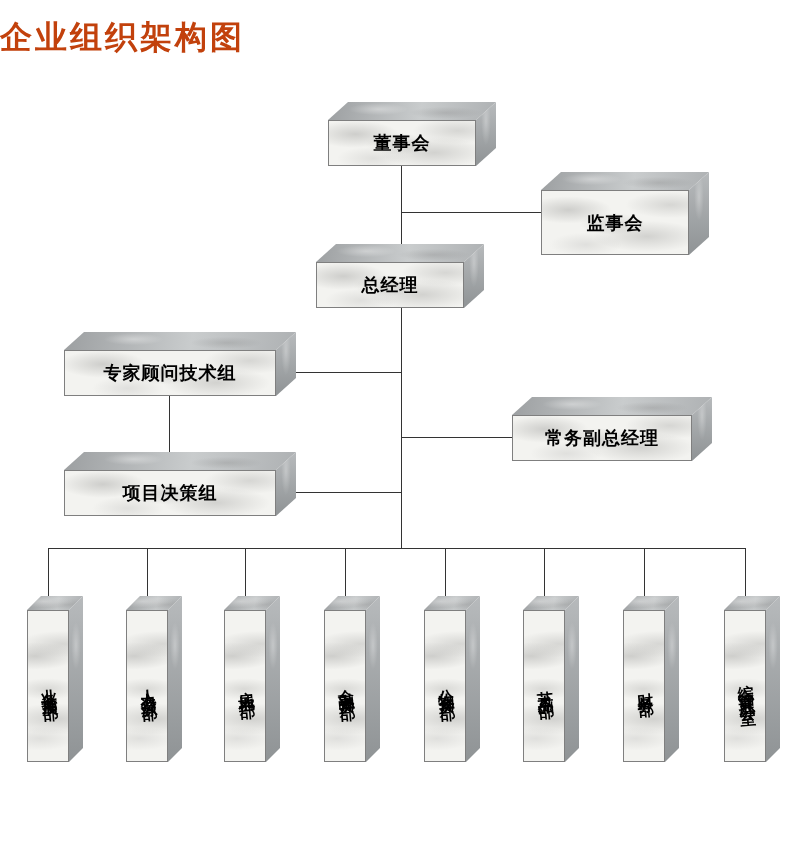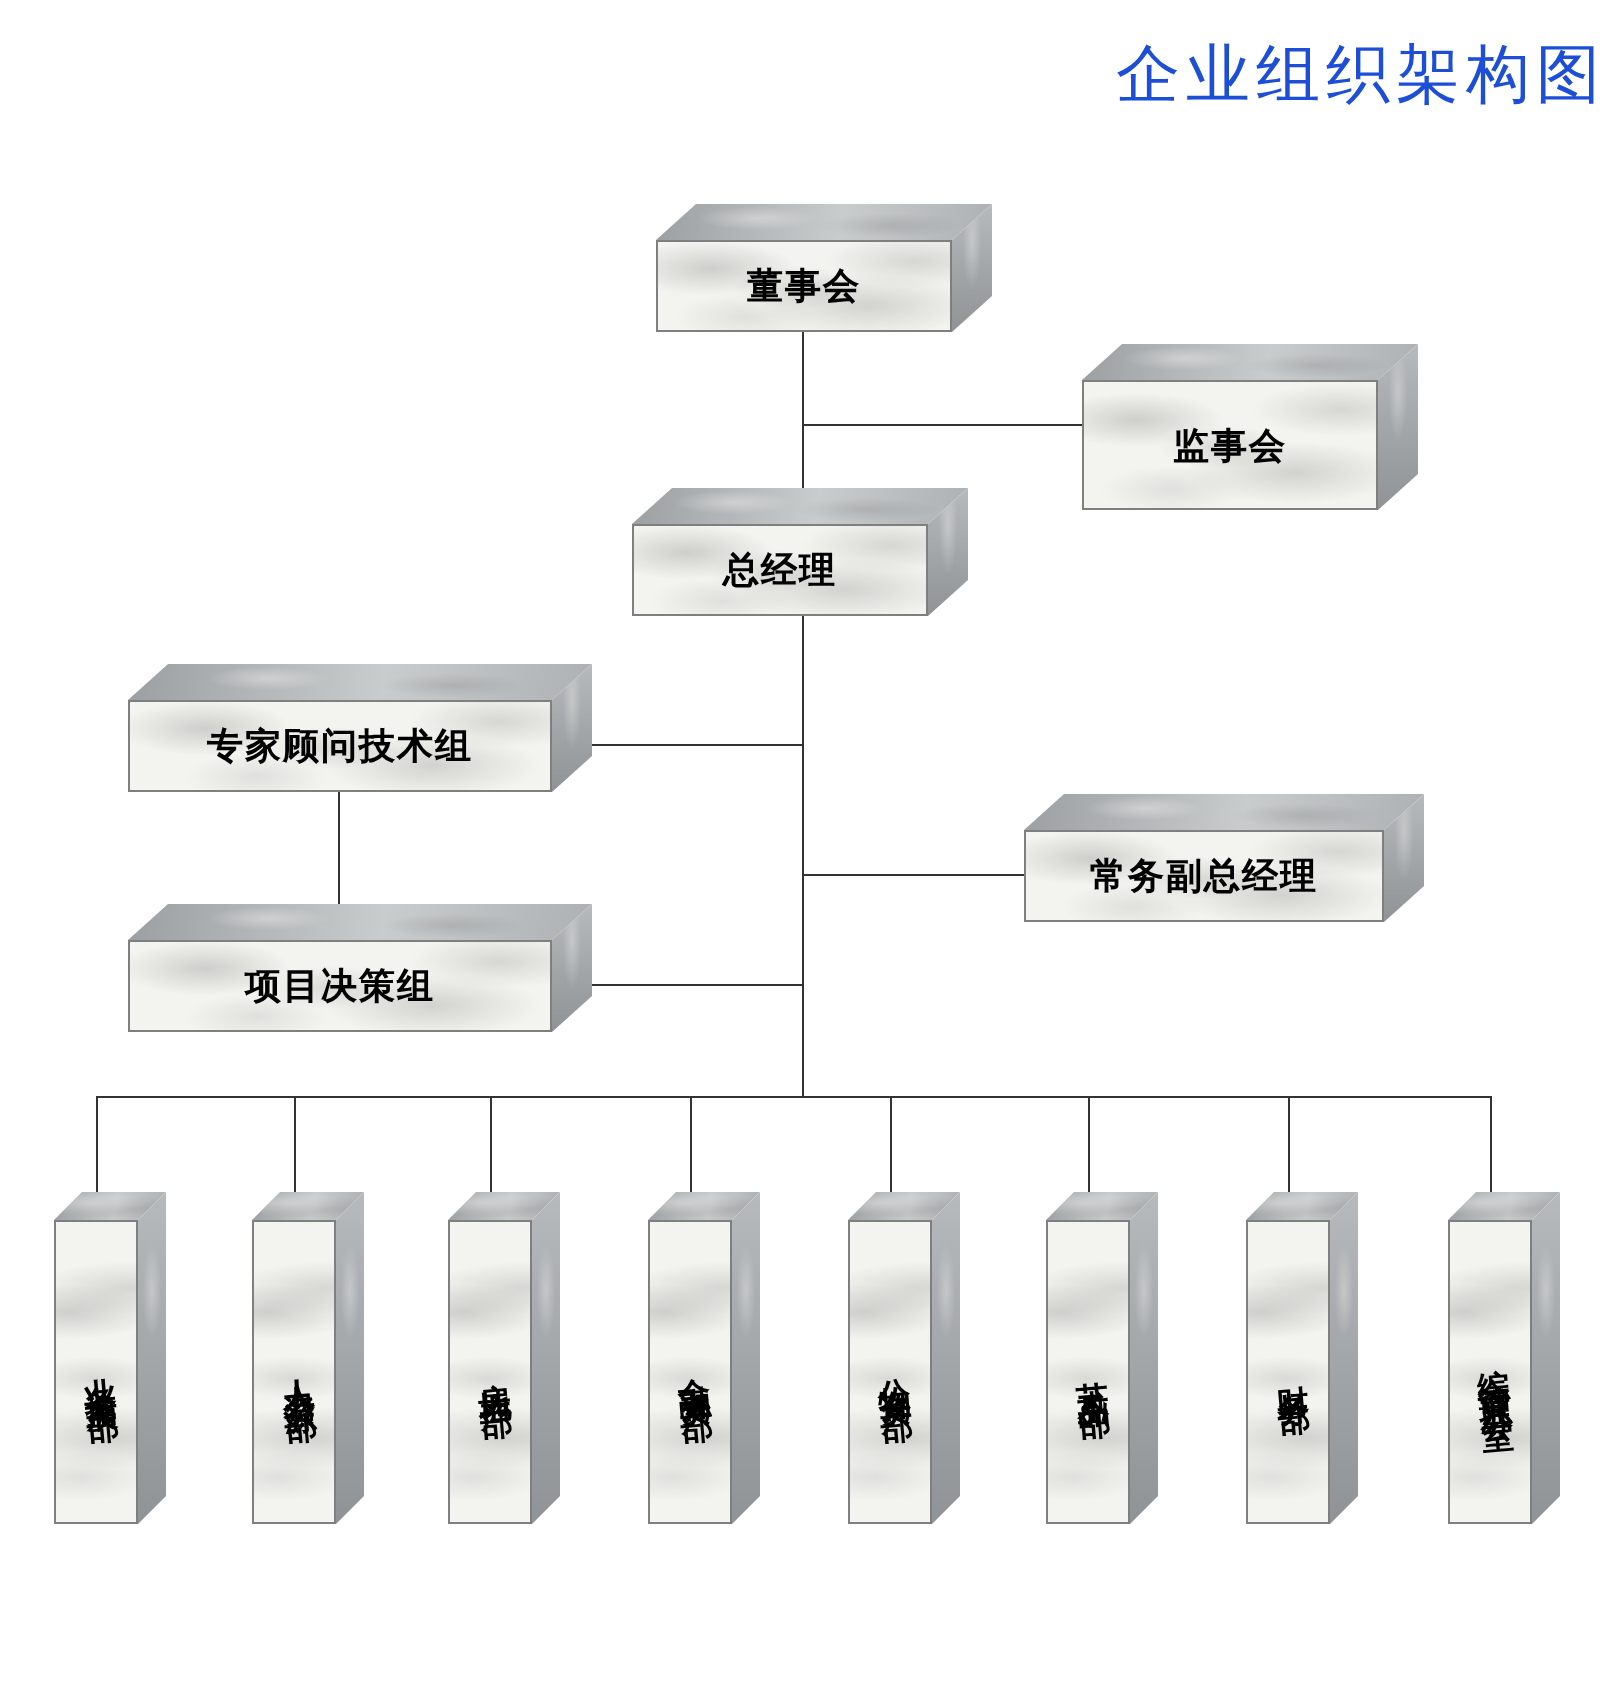--- a/index.html
+++ b/index.html
@@ -11,25 +11,25 @@
     width: 803px;
     height: 850px;
     background: #ffffff;
     overflow: hidden;
   }
 
   .diagram-title {
     position: absolute;
     left: 0; top: 16px;
     width: 100%;
-    text-align: right;
+    text-align: left;
     font-size: 32px;
-    font-weight: normal;
+    font-weight: bold;
     letter-spacing: 3px;
-    color: #1d4ed8;
+    color: #c2410c;
   }
 
   
   .line {
     position: absolute;
     background: #333333;
   }
 
   
   .box3d {

